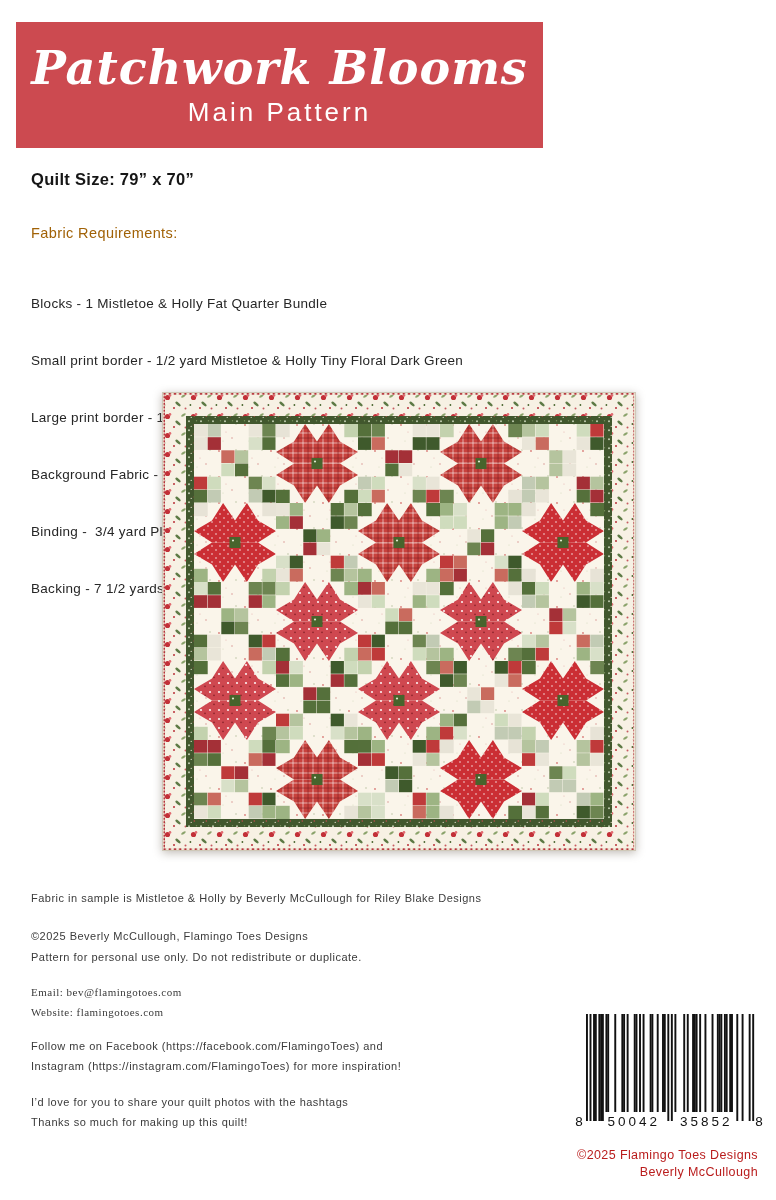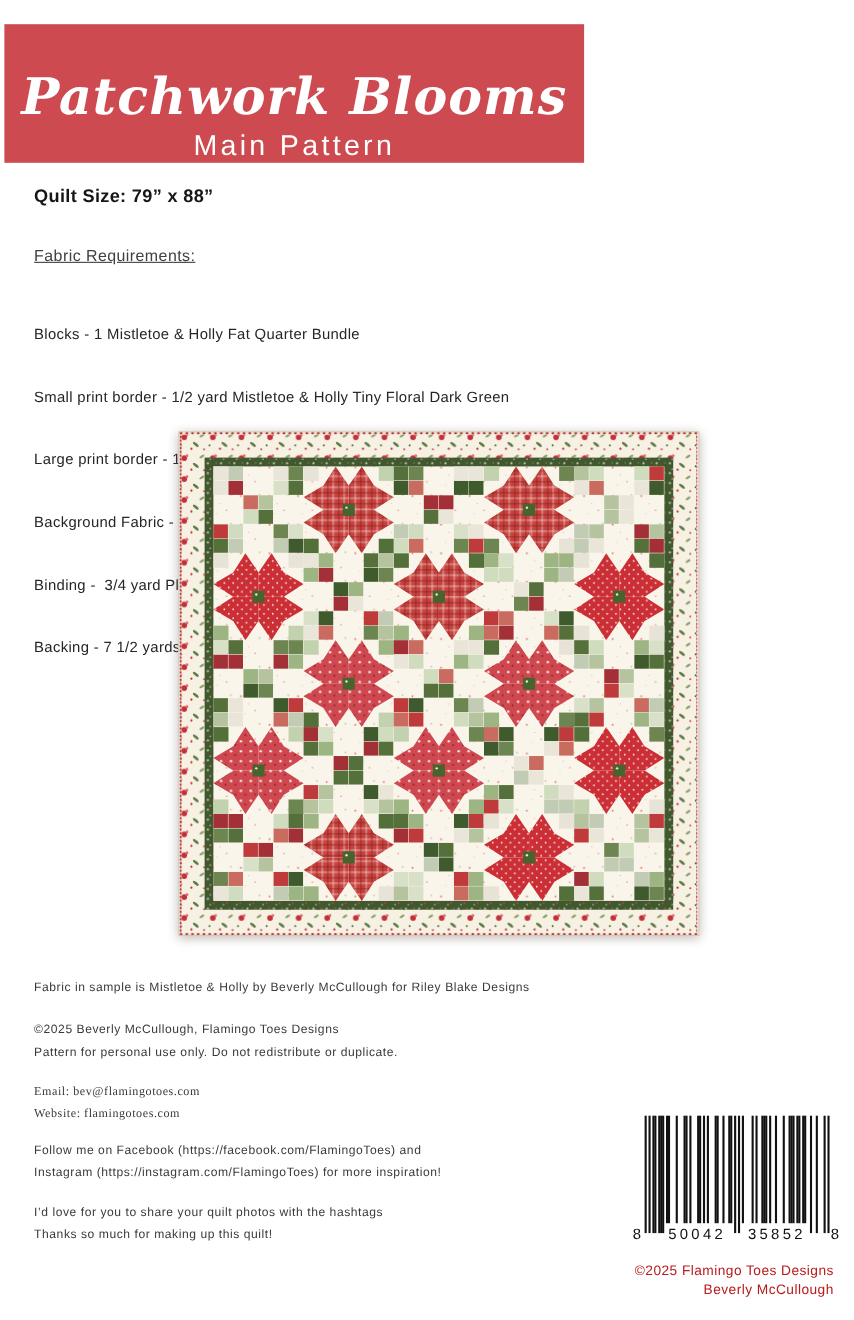--- a/index.html
+++ b/index.html
@@ -1,26 +1,26 @@
 <!DOCTYPE html>
 <html><head>
 <meta charset="utf-8">
 <style>
   html,body{margin:0;padding:0;background:#ffffff;}
   .page{position:relative;width:776px;height:1200px;background:#ffffff;overflow:hidden;
         font-family:"Liberation Sans",sans-serif;color:#2f2f2f;}
-  .banner{position:absolute;left:4px;top:22px;width:527px;height:126px;display:flex;
-          flex-direction:column;align-items:center;justify-content:flex-end;}
+  .banner{position:absolute;left:16px;top:22px;width:527px;height:126px;display:flex;
+          flex-direction:column;align-items:center;justify-content:center;}
   .banner-title{font-family:"DejaVu Serif",serif;font-style:italic;font-weight:bold;
           font-size:46px;line-height:1.0;letter-spacing:1px;margin-top:2px;}
   .banner-subtitle{font-family:"Liberation Sans",sans-serif;font-size:26px;
           letter-spacing:3px;margin-top:6px;font-weight:normal;}
   .quilt-size{position:absolute;left:31px;top:170px;font-size:16.5px;font-weight:bold;
           color:#161616;letter-spacing:.3px;}
-  .fr-heading{position:absolute;left:31px;top:225px;font-size:14.5px;color:#404040;letter-spacing:.4px;text-decoration:underline;}
+  .fr-heading{position:absolute;left:31px;top:225px;font-size:14.5px;color:#a16207;letter-spacing:.4px;}
   .fr-list{position:absolute;left:31px;top:256px;font-size:13.5px;line-height:19px;
           color:#262626;letter-spacing:.3px;white-space:pre-wrap;}
   .quilt-photo{position:absolute;left:162px;top:392px;width:474px;height:459px;
           filter:drop-shadow(0 2px 5px rgba(115,105,90,.45));}
   .para{position:absolute;left:31px;font-size:11px;line-height:20px;color:#3a3a3a;letter-spacing:.5px;margin-top:24px;}
   .sample-note{top:864px;}
   .copyright{top:902px;line-height:21px;}
   .contact{top:958px;font-family:Liberation Serif, serif;}
   .social{top:1012px;}
   .share{top:1068px;}
@@ -31,21 +31,21 @@
 </head>
 <body>
 
 <div class="page">
 
   <header class="banner" style="background: rgb(204, 74, 80); color: rgb(255, 255, 255);">
     <div class="banner-title">Patchwork Blooms</div>
     <div class="banner-subtitle">Main Pattern</div>
   </header>
 
-  <div class="quilt-size">Quilt Size: 79” x 88”</div>
+  <div class="quilt-size">Quilt Size: 79” x 70”</div>
 
   <div class="fr-heading">Fabric Requirements:</div>
 
   <div class="fr-list">
     <div>Blocks - 1 Mistletoe &amp; Holly Fat Quarter Bundle</div>
     <div>Small print border - 1/2 yard Mistletoe &amp; Holly Tiny Floral Dark Green</div>
     <div>Large print border - 1 1/4 yard Main Cloud</div>
     <div>Background Fabric -  4 1/2 yards Dainty Daisy Barn Red on Cloud</div>
     <div>Binding -  3/4 yard Plaid Barn Forest</div>
     <div>Backing - 7 1/2 yards 42” wide fabric or 2 1/2 yards 108” wide backing</div>

